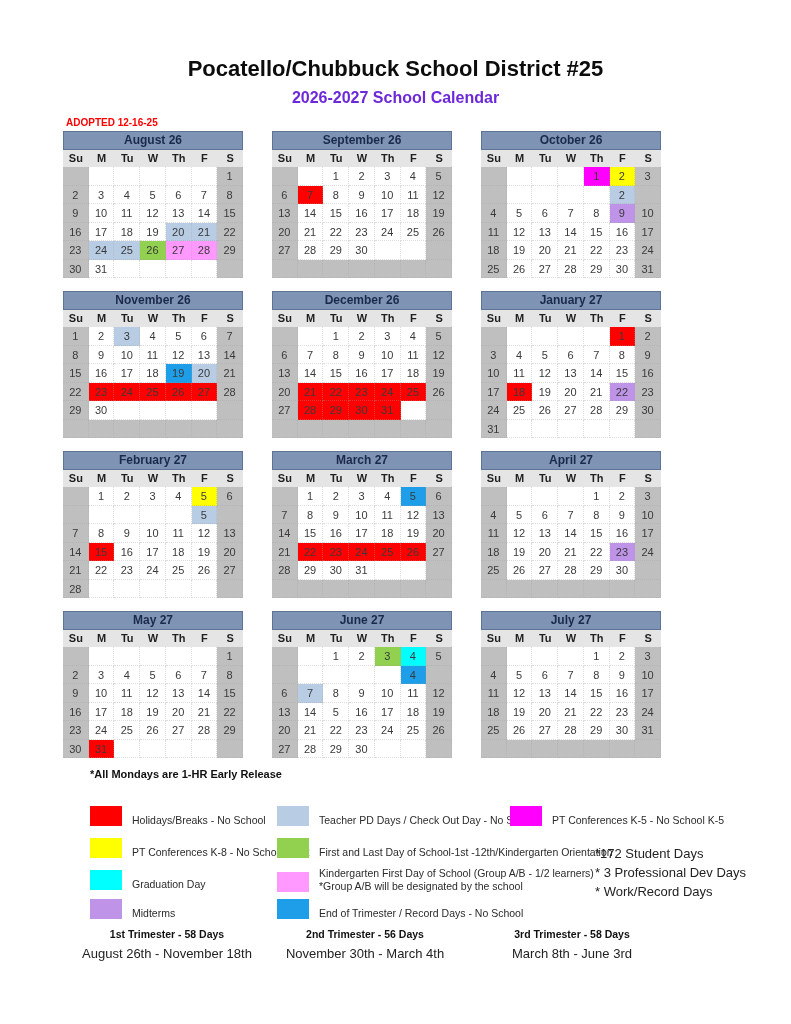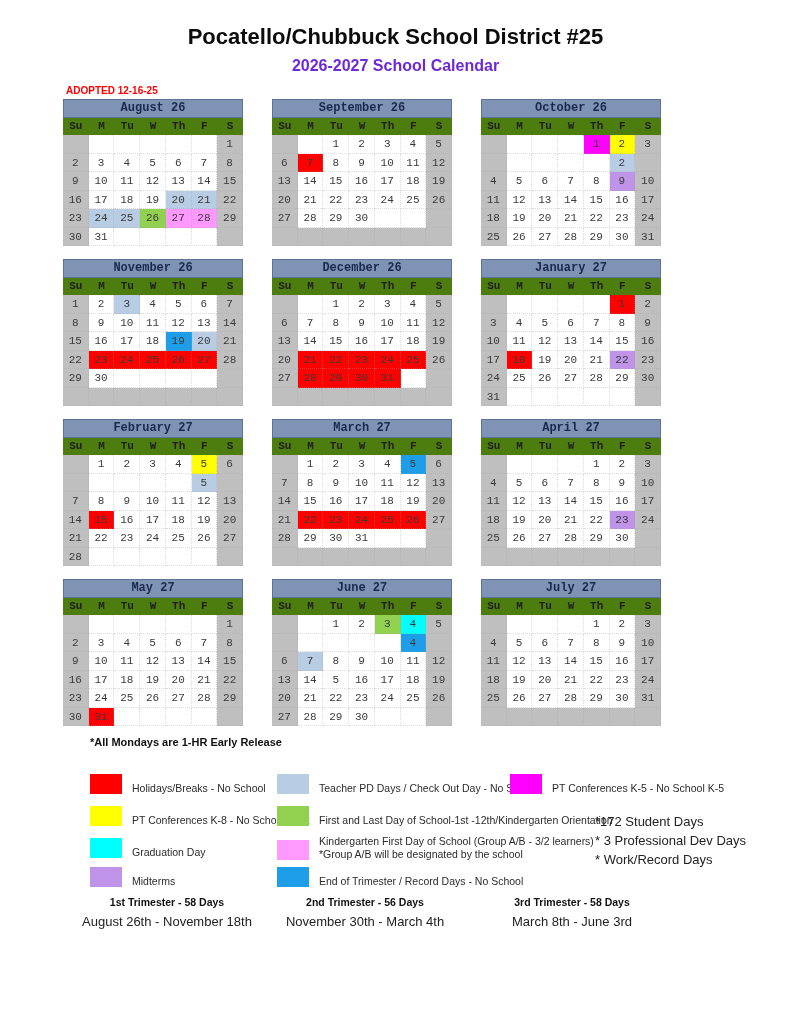--- a/index.html
+++ b/index.html
@@ -1,31 +1,31 @@
 <!DOCTYPE html>
 <html><head>
 <meta charset="utf-8">
 <style>
   html,body{margin:0;padding:0;}
   body{
     width:791px;height:1024px;background:#ffffff;
     font-family:"Liberation Sans", sans-serif;color:#222;
     position:relative;overflow:hidden;
   }
-  .page-header{padding-top:24px;text-align:center;}
+  .page-header{padding-top:56px;text-align:center;}
   .page-title{font-size:22px;font-weight:bold;color:#0c0c0c;margin:0;}
   .page-subtitle{font-size:16px;font-weight:bold;color:#6d28d9;margin:7px 0 0 0;}
   .adopted{font-size:10px;font-weight:bold;color:#FF0000;margin:10px 0 3px 66px;text-align:left;}
 
   .cal-grid{
     margin-left:63px;width:598px;
     display:grid;grid-template-columns:repeat(3,180px);
     column-gap:29px;row-gap:13px;
   }
-  .panel{background:#4d7c0f;font-family:Liberation Mono, monospace;}
+  .panel{background:#e5e5e5;}
   .mtitle{
     height:17px;line-height:17px;text-align:center;
     background:#7F94B5;border:1px solid #5E7497;
     font-size:12px;font-weight:bold;color:#1B2A4A;
   }
   .mbody{display:grid;grid-template-columns:repeat(7,1fr);grid-template-rows:17px repeat(6,18.5px);}
   .dh{font-size:11px;font-weight:bold;color:#1f1f1f;text-align:center;line-height:17px;}
   .cell{
     font-size:11px;color:#3A3A3A;text-align:center;line-height:18.5px;
     border-right:1px dotted rgba(160,160,160,0.35);
@@ -742,21 +742,21 @@
       </div>
       <div class="litem" style="left: 277px; top: 70px;">
         <span class="swatch" style="background: rgb(146, 208, 80);"></span>
         <div class="llabel">
           <div>First and Last Day of School-1st -12th/Kindergarten Orientation</div>
         </div>
       </div>
       <div class="litem" style="left: 277px; top: 99px;">
         <span class="swatch" style="background: rgb(255, 153, 255);"></span>
         <div class="llabel">
-          <div>Kindergarten First Day of School (Group A/B - 3/2 learners)</div>
+          <div>Kindergarten First Day of School (Group A/B - 1/2 learners)</div>
           <div class="sub">*Group A/B will be designated by the school</div>
         </div>
       </div>
       <div class="litem" style="left: 277px; top: 131px;">
         <span class="swatch" style="background: rgb(30, 158, 232);"></span>
         <div class="llabel">
           <div>End of Trimester / Record Days - No School</div>
         </div>
       </div>
       <div class="litem" style="left: 510px; top: 38px;">

